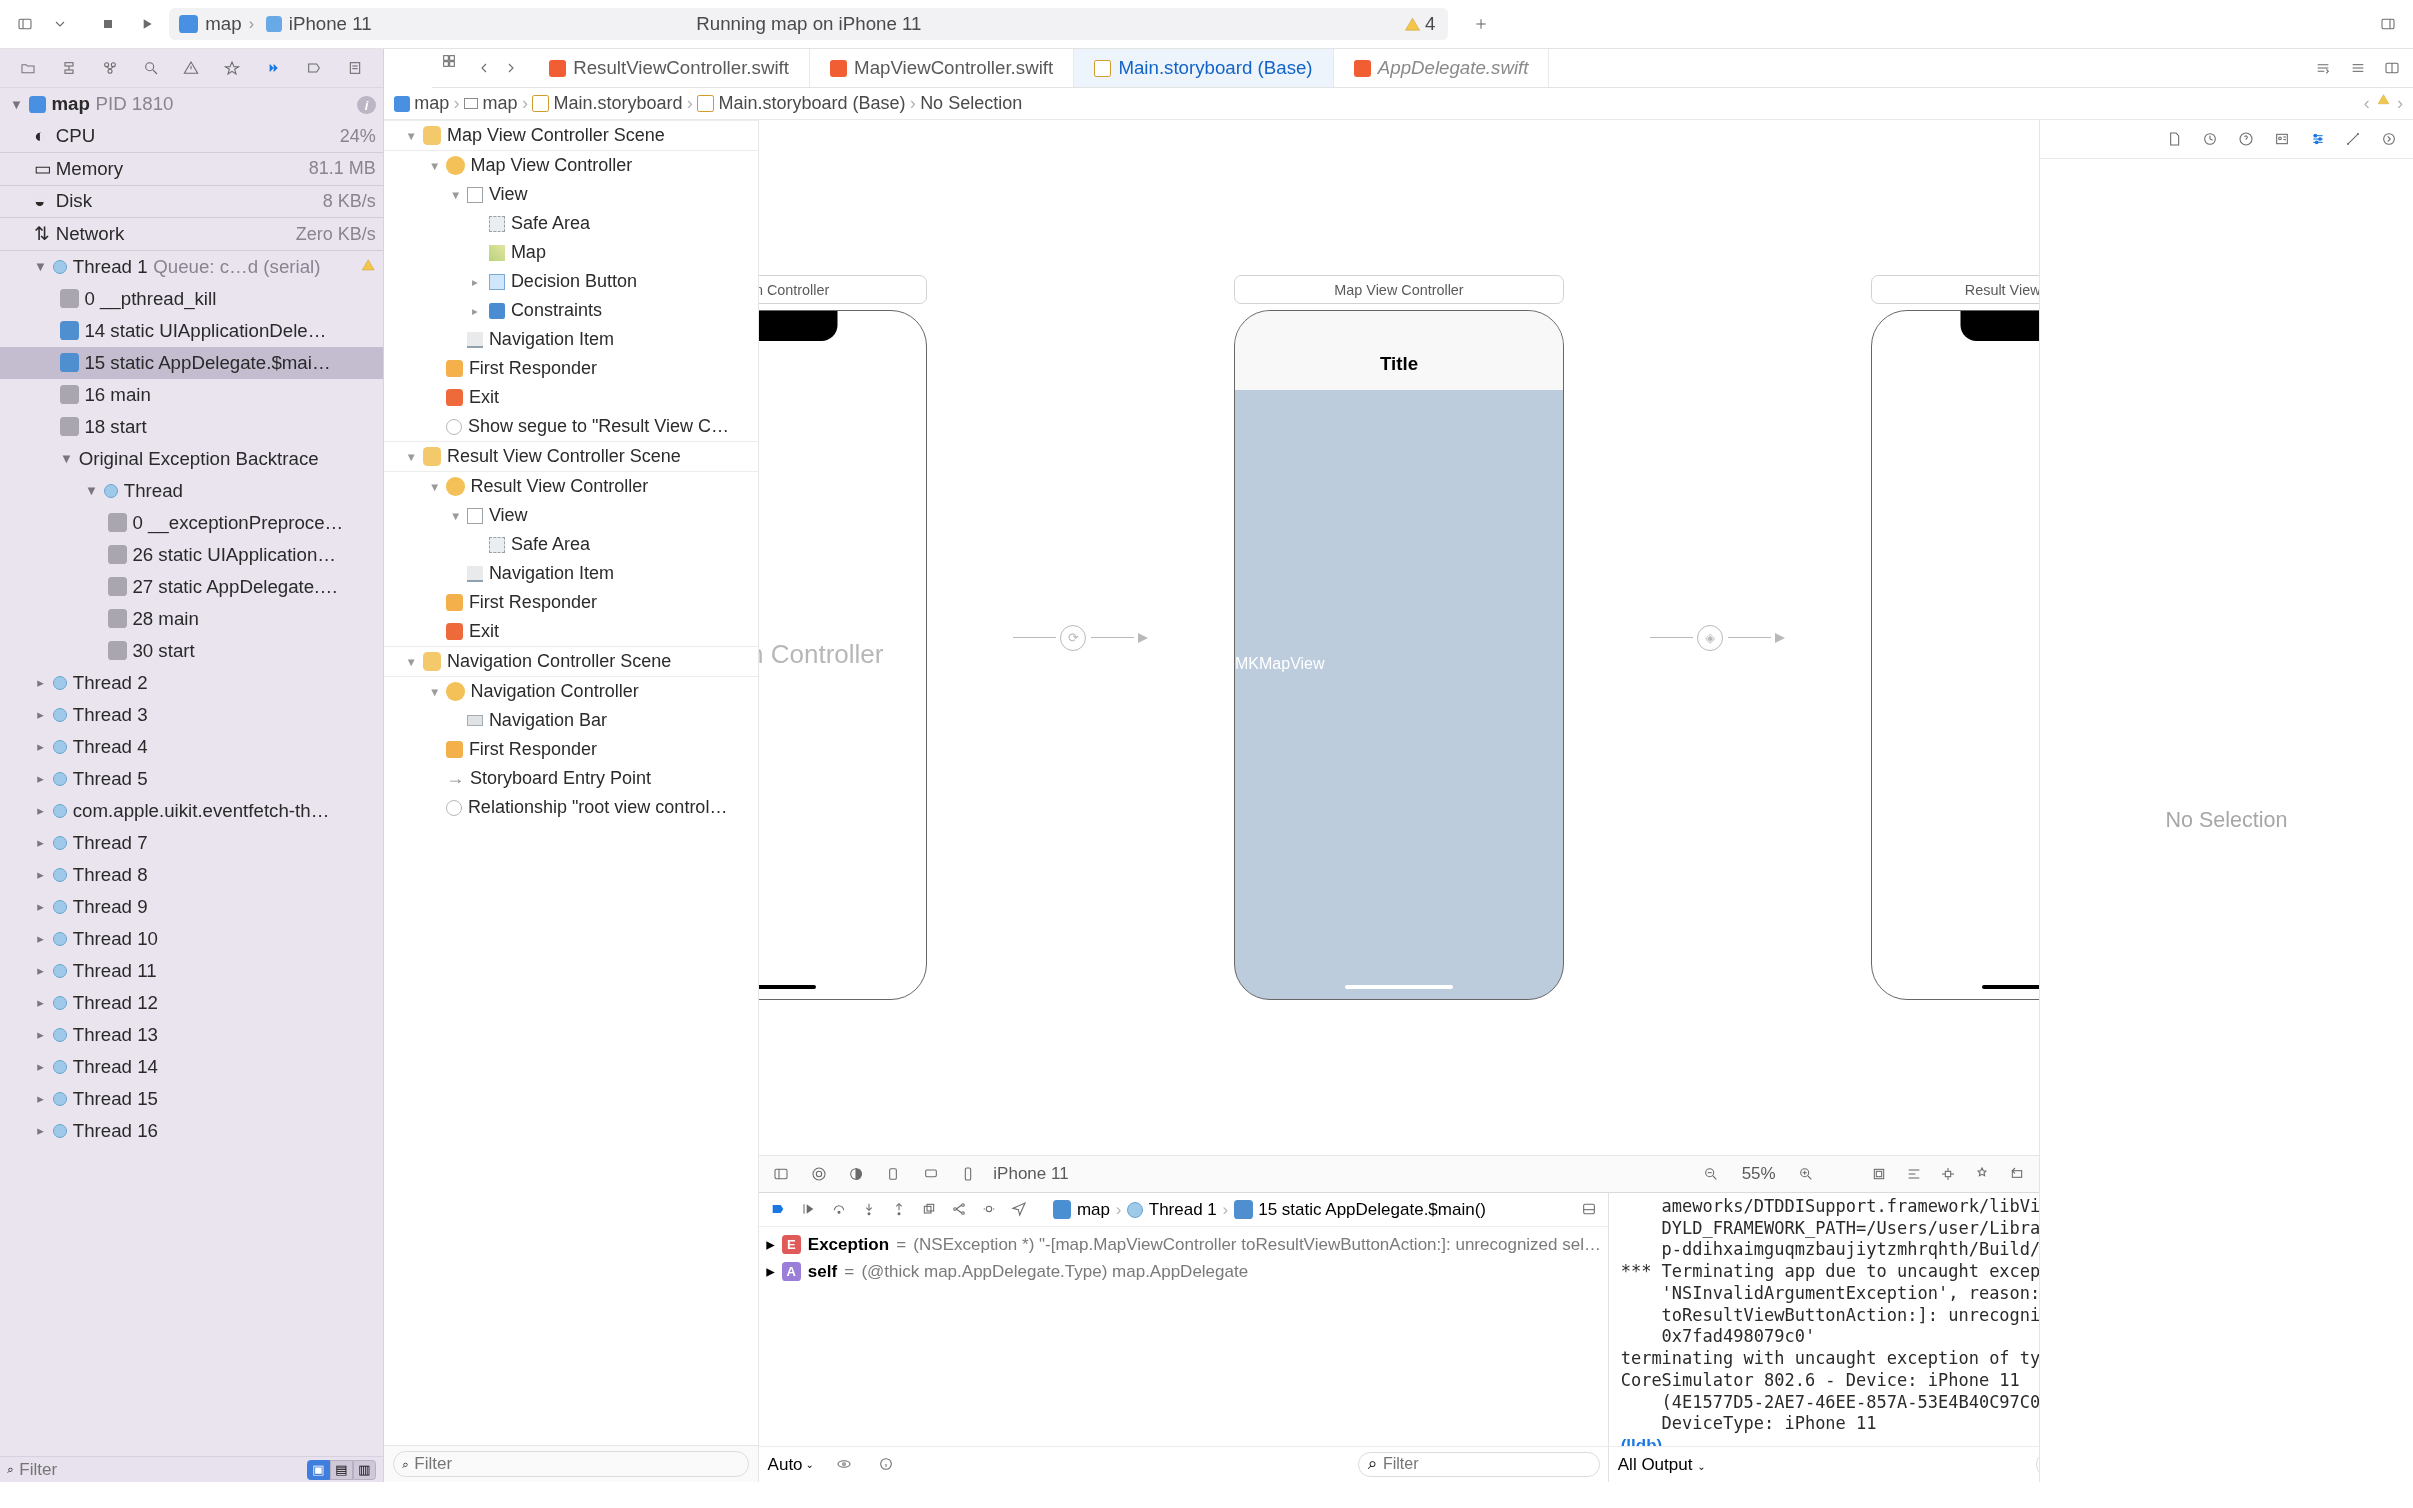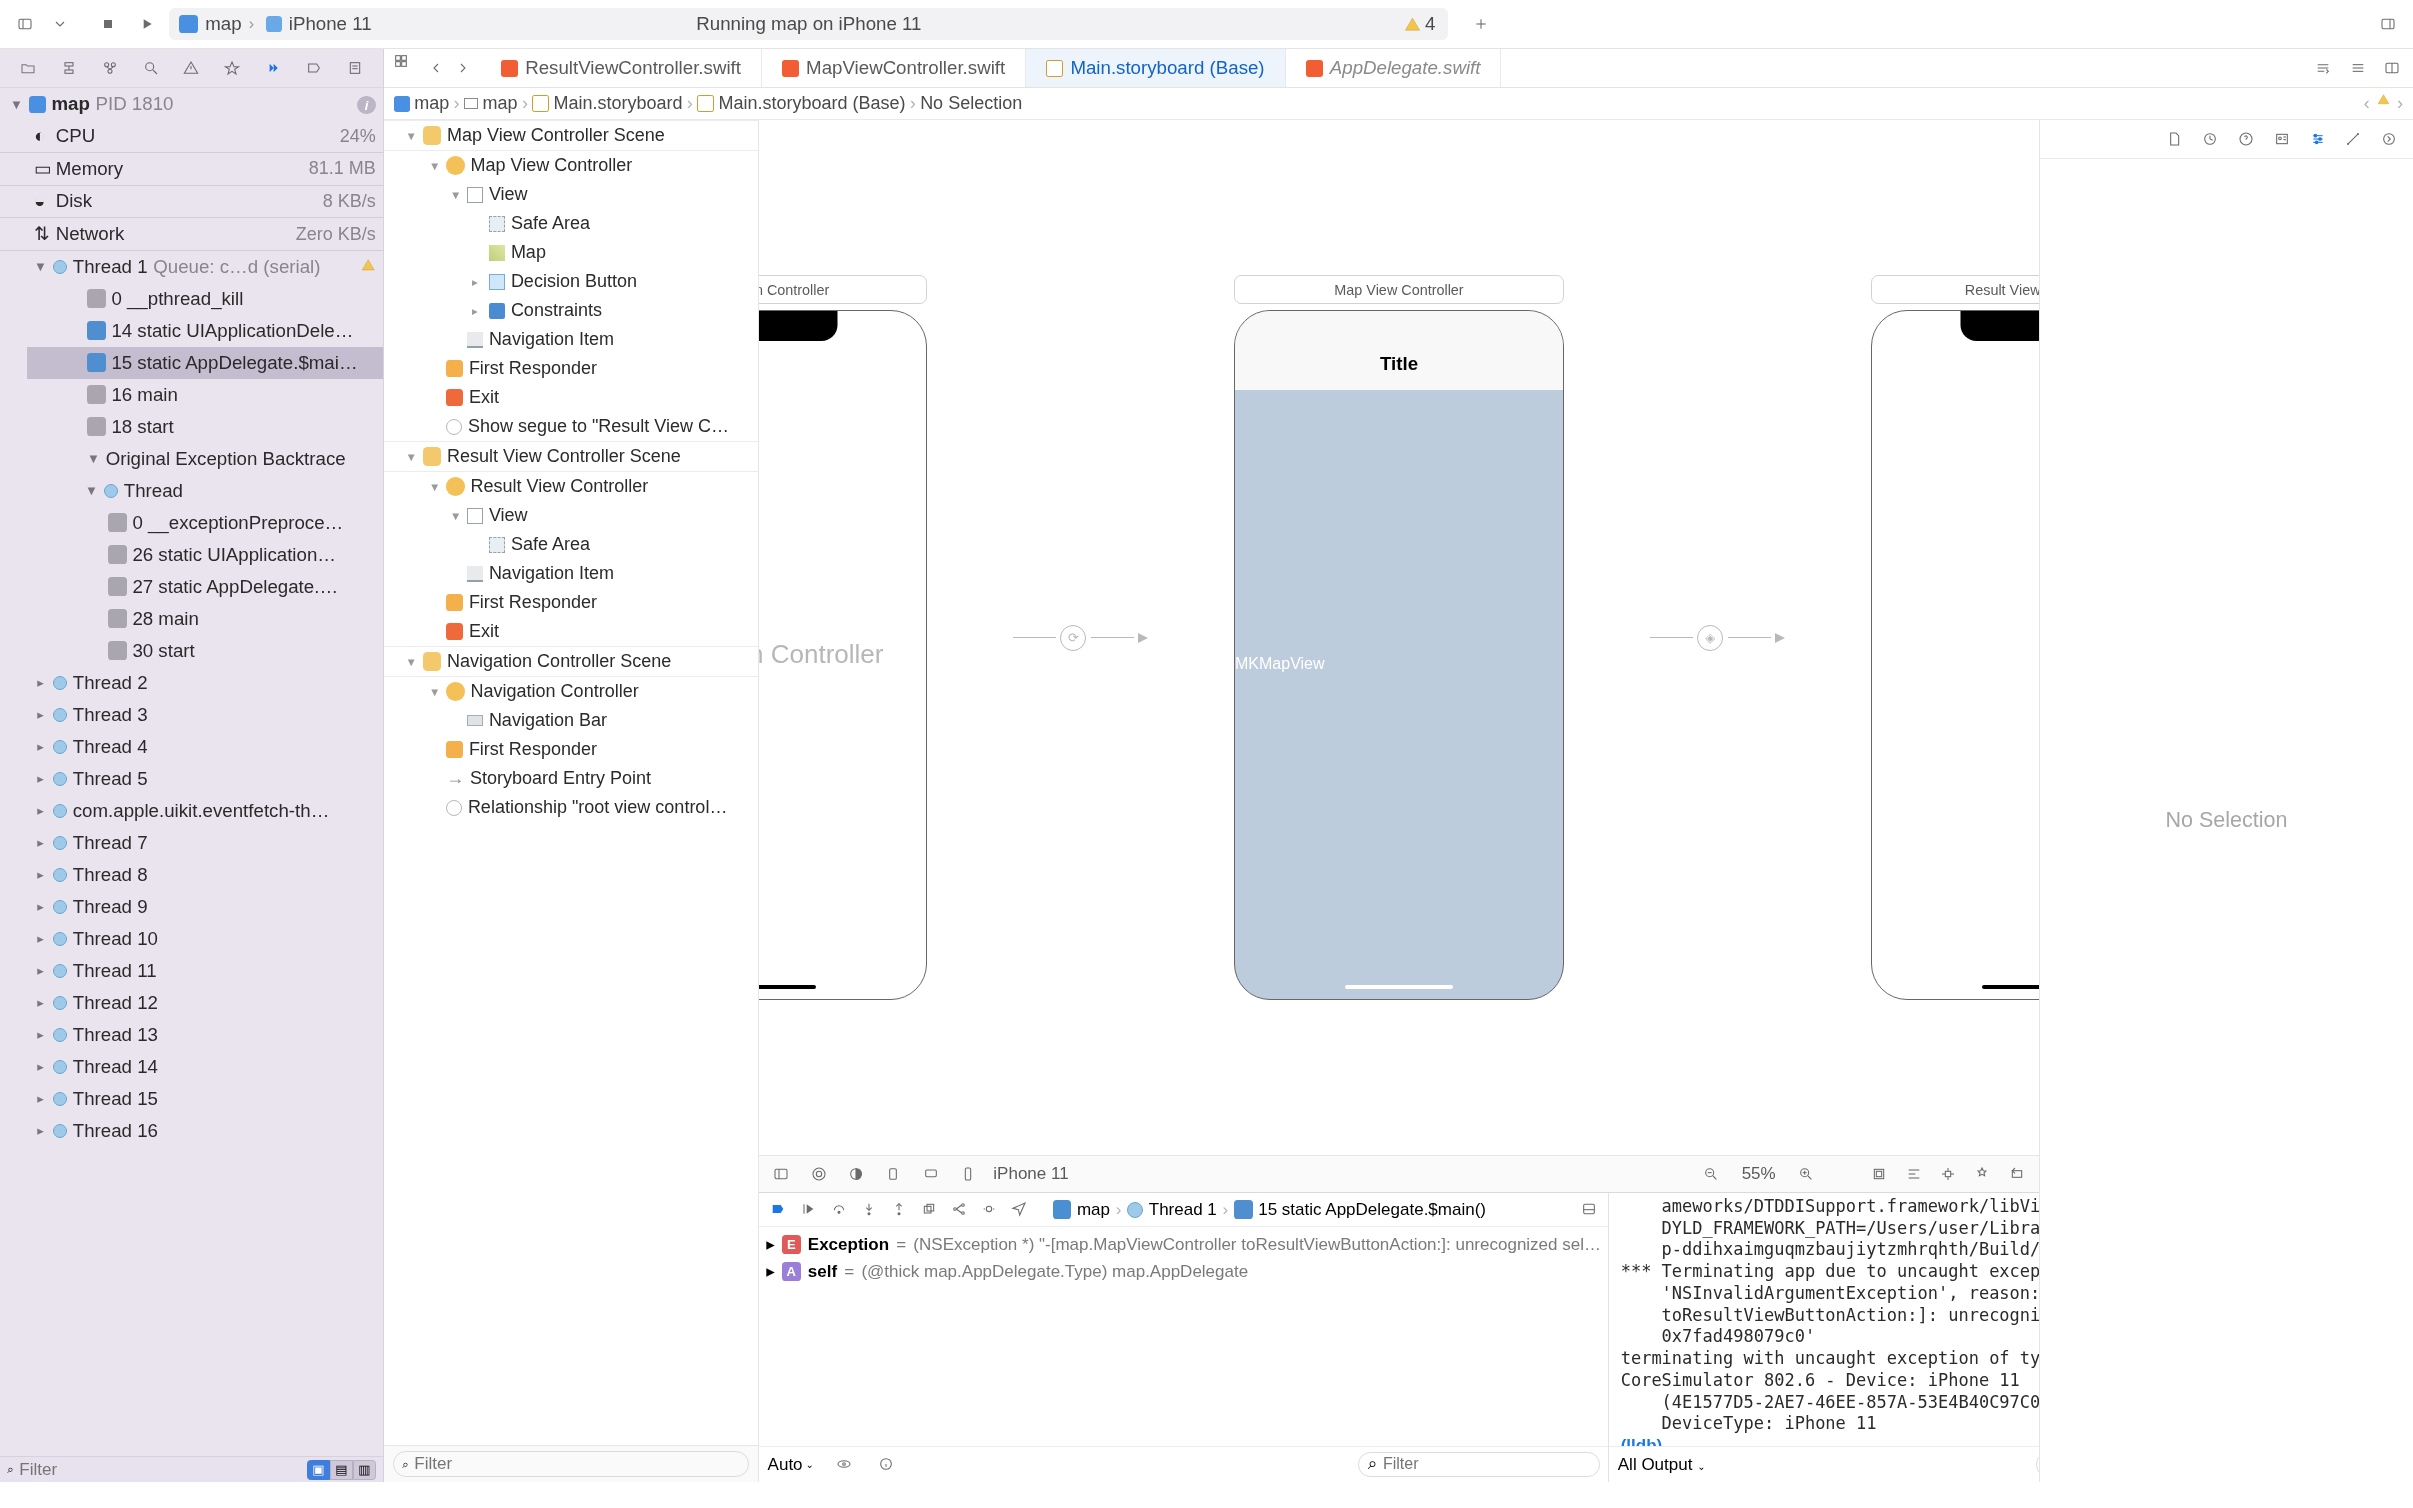--- a/index.html
+++ b/index.html
@@ -27,40 +27,40 @@
 .nav-icons { height:39px; display:flex; align-items:center; justify-content:space-around; padding:0 7.2px; border-bottom:0.7px solid #dcd5e3;}
 .nav-icons .icon-btn { width:27px; height:27px; }
 .nav-icons .icon-btn.sel svg * { stroke:#1b78e2; fill:#1b78e2; }
 .nav-tree { flex:1; overflow:hidden; font-size:18.7px; color:#2a2a2a; }
 .tree-row { display:flex; align-items:center; height:32px; padding:0 7.2px 0 10px; gap:5.7px; white-space:nowrap;}
 .tree-row .disc { width:13px; text-align:center; color:#7a7380; font-size:13px;}
 .tree-row .lbl-bold { font-weight:600; }
 .tree-row .lbl-faded { color:#8a8490; }
 .tree-row .right { margin-left:auto; color:#8a8490; font-size:18px;}
 .tree-row.hl { background:#c4bdd0; }
-.ind1 { padding-left:34px; } .ind2 { padding-left:60px;margin-left:27px; } .ind3 { padding-left:85px; } .ind4 { padding-left:108px; }
+.ind1 { padding-left:34px; } .ind2 { padding-left:60px; } .ind3 { padding-left:85px; } .ind4 { padding-left:108px; }
 .badge-i { width:18.7px; height:18.7px; border-radius:9.3px; background:#bcb5c6; color:#fff; font-size:13px; display:inline-flex; align-items:center; justify-content:center; font-style:italic; font-weight:700;}
 .thread-dot { width:14.4px; height:14.4px; border-radius:7.2px; background:#9fc9e8; border:1.4px solid #6aa6d2; display:inline-block;}
 .frame-ic { width:18.7px; height:18.7px; border-radius:3.6px; background:#8bb1d6; display:inline-block;}
 .frame-ic.user { background:#4f8fd0; }
 .frame-ic.lib { background:#a9a6b0; }
 .divider { height:0.7px; background:#d3ccdb; margin:0;}
 
 
 .left-filter { height:26px; border-top:0.7px solid #d7d0df; display:flex; align-items:center; padding:0 7.2px; gap:5.7px; background:#e8e2ee;}
 .left-filter input { flex:1; border:none; outline:none; background:transparent; font-size:17px; color:#444;}
 .mini-seg { display:flex; gap:0;}
 .mini-seg span { width:23px; height:20px; border:0.7px solid #b6afc1; background:#cfc8d9; font-size:13px; display:inline-flex; align-items:center; justify-content:center;}
 .mini-seg span:first-child { border-radius:3.6px 0 0 3.6px;}
 .mini-seg span.sel { background:#3f7edc; color:#fff; border-color:#3f7edc;}
 .mini-seg span:last-child { border-radius:0 3.6px 3.6px 0;}
 
 
 .center-col { flex:1; display:flex; flex-direction:column; min-width:0;}
-.tab-bar { height:39px; display:flex; align-items:stretch; border-bottom:0.7px solid #e3e3e3; background:#fff;}
+.tab-bar { height:39px; display:flex; align-items:stretch; border-bottom:0.7px solid #e3e3e3; background:#fff;margin-left:48px;}
 .tab-bar .jb-ic { width:34px; display:flex; align-items:center; justify-content:center;}
 .tab-bar .navpair { display:flex; align-items:center; gap:2.9px; padding:0 5.7px;}
 .editor-tab { display:flex; align-items:center; padding:0 20px; gap:7.2px; font-size:18.7px; color:#5a5a5a; border-right:0.7px solid #e9e9e9; position:relative;}
 .editor-tab.active { background:#eef4fb; color:#1264c6; }
 .editor-tab.dirty { font-style:italic; color:#8a8a8a;}
 .swift-ic { width:17px; height:17px; display:inline-block; background:#f25e33; border-radius:2.9px;}
 .sb-ic { width:17px; height:17px; display:inline-block; background:#fff; border:1.4px solid #d29b2e; border-radius:2.2px;}
 .tab-bar .right-tools { margin-left:auto; display:flex; align-items:center; padding:0 8.6px; gap:10px;}
 .jump-bar { height:32px; display:flex; align-items:center; padding:0 10px; gap:4.3px; border-bottom:0.7px solid #e9e9e9; font-size:18px; color:#4a4a4a; background:#fff;}
 .jump-bar .sep { color:#b5b5b5; }

